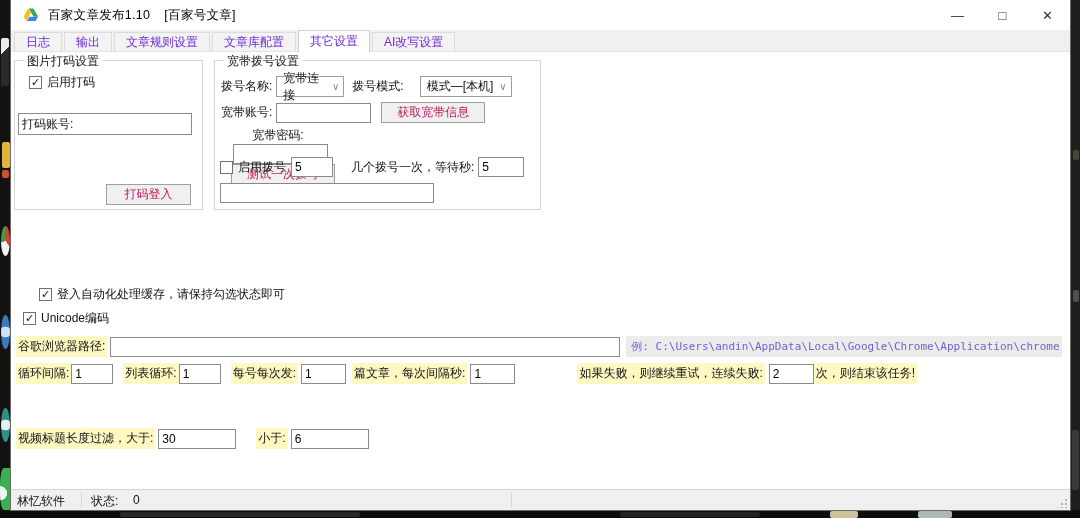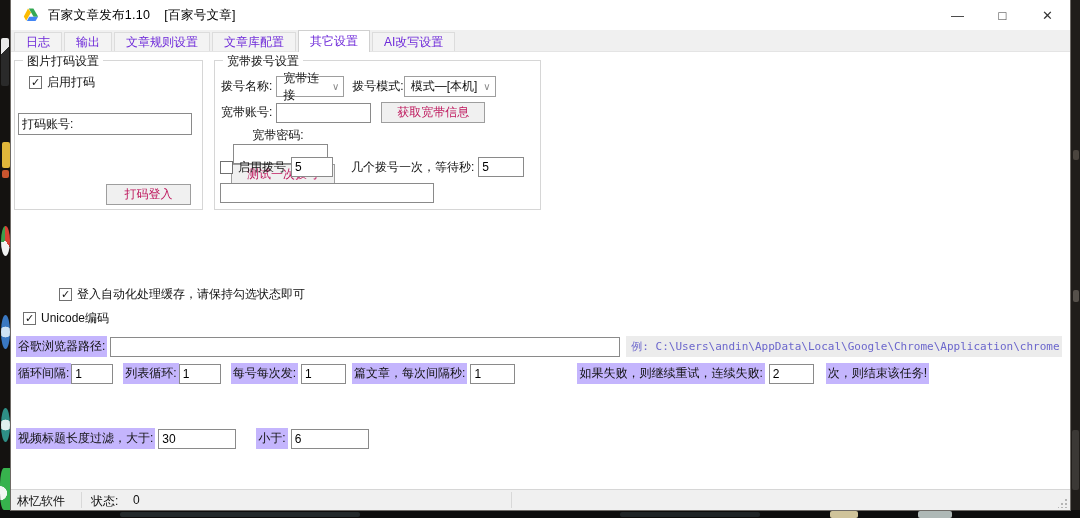--- a/index.html
+++ b/index.html
@@ -50,21 +50,21 @@
 
   .tin { border:1px solid #8a8a8a; background:#fff; height:20px; font-size:12px; padding:1px 3px;
          font-family:"Liberation Sans","DejaVu Sans",sans-serif; outline:none; }
   .btn { background:#f0f0f0; border:1px solid #9e9e9e; height:21px; font-size:12px; padding:0 6px;
          font-family:"Liberation Sans","DejaVu Sans",sans-serif; color:#be185d; }
   .combo { display:inline-flex; align-items:center; justify-content:space-between; border:1px solid #9e9e9e;
            background:#fff; height:21px; padding:0 4px 0 6px; font-size:12px; }
   .combo .chev { color:#8a8a8a; font-size:10px; margin-left:6px; }
 
   .row-abs { position:absolute; display:flex; align-items:center; }
-  .glabel { background:#c4b5fd; padding:2px 2px; white-space:nowrap; }
+  .glabel { background:#fef9c3; padding:2px 2px; white-space:nowrap; }
   .hint { background:#ececec; color:#6b66cc; font-family:"DejaVu Sans Mono","Liberation Mono",monospace;
           font-size:11px; padding:3px 5px; white-space:nowrap; overflow:hidden; }
 
   .account-box { display:flex; align-items:center; border:1px solid #8a8a8a; background:#fff; height:22px; }
   .account-box .lbl { padding:0 1px 0 3px; white-space:nowrap; }
   .account-box input { border:none; outline:none; flex:1; min-width:10px; height:18px; font-size:12px; }
 
   
   .statusbar { position:absolute; left:0; right:0; bottom:0; height:21px; background:#f0f0f0;
                border-top:1px solid #d6d6d6; font-size:12px; }
@@ -149,21 +149,21 @@
       <div class="group" style="left:203px; top:8px; width:327px; height:150px;">
         <span class="group-title">宽带拨号设置</span>
 
         <div class="row-abs" style="left:6px; top:15px; right:6px;">
           <span>拨号名称:</span>
           <div class="combo" style="width:68px; margin-left:4px;">
             <span>宽带连接</span>
             <span class="chev">∨</span>
           </div>
           <span style="margin-left:8px;">拨号模式:</span>
-          <div class="combo" style="width:92px; margin-left:0;">
+          <div class="combo" style="width:92px; margin-left:16px;">
             <span>模式—[本机]</span>
             <span class="chev">∨</span>
           </div>
         </div>
 
         <div class="row-abs" style="left:6px; top:41px;">
           <span>宽带账号:</span>
           <input class="tin" style="width: 95px; margin-left: 4px;" value="">
           <button class="btn" style="width:104px; margin-left:10px;">获取宽带信息</button>
         </div>
@@ -180,21 +180,21 @@
             <span>启用拨号</span>
           </label>
           <input class="tin" style="width: 42px; margin-left: 5px;" value="5">
           <span style="margin-left:18px;">几个拨号一次，等待秒:</span>
           <input class="tin" style="width: 46px; margin-left: 4px;" value="5">
         </div>
 
         <input class="tin" style="position: absolute; left: 5px; top: 122px; width: 214px;" value="">
       </div>
 
-      <label class="checkbox" style="position:absolute; left:28px; top:234px;padding-left:20px;" data-checked="true">
+      <label class="checkbox" style="position:absolute; left:8px; top:234px;padding-left:20px;" data-checked="true">
         <span class="cb"></span>
         <span>登入自动化处理缓存，请保持勾选状态即可</span>
       </label>
       <label class="checkbox" style="position:absolute; left:12px; top:258px;" data-checked="true">
         <span class="cb"></span>
         <span>Unicode编码</span>
       </label>
 
       <div class="row-abs" style="left:5px; top:284px; right:8px;">
         <span class="glabel">谷歌浏览器路径:</span>
@@ -206,21 +206,21 @@
         <span class="glabel">循环间隔:</span>
         <input class="tin" style="width: 42px;" value="1">
         <span class="glabel" style="margin-left:10px;">列表循环:</span>
         <input class="tin" style="width: 42px;" value="1">
         <span class="glabel" style="margin-left:10px;">每号每次发:</span>
         <input class="tin" style="width: 45px; margin-left: 3px;" value="1">
         <span class="glabel" style="margin-left:6px;">篇文章，每次间隔秒:</span>
         <input class="tin" style="width: 45px; margin-left: 3px;" value="1">
         <span class="glabel" style="margin-left:62px;">如果失败，则继续重试，连续失败:</span>
         <input class="tin" style="width: 45px; margin-left: 4px;" value="2">
-        <span class="glabel" style="margin-left:12px;">次，则结束该任务!</span>
+        <span class="glabel" style="margin-left:0;">次，则结束该任务!</span>
       </div>
 
       <div class="row-abs" style="left:5px; top:376px;">
         <span class="glabel">视频标题长度过滤，大于:</span>
         <input class="tin" style="width: 78px; margin-left: 3px;" value="30">
         <span class="glabel" style="margin-left:20px;">小于:</span>
         <input class="tin" style="width: 78px; margin-left: 3px;" value="6">
       </div>
 
     </div>

